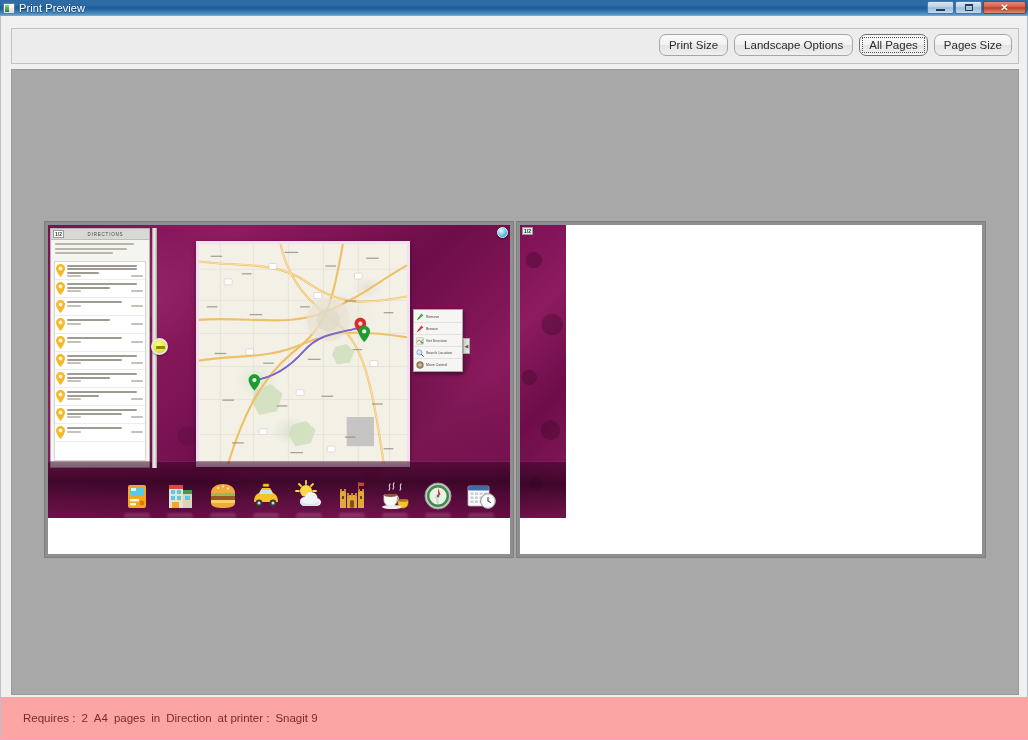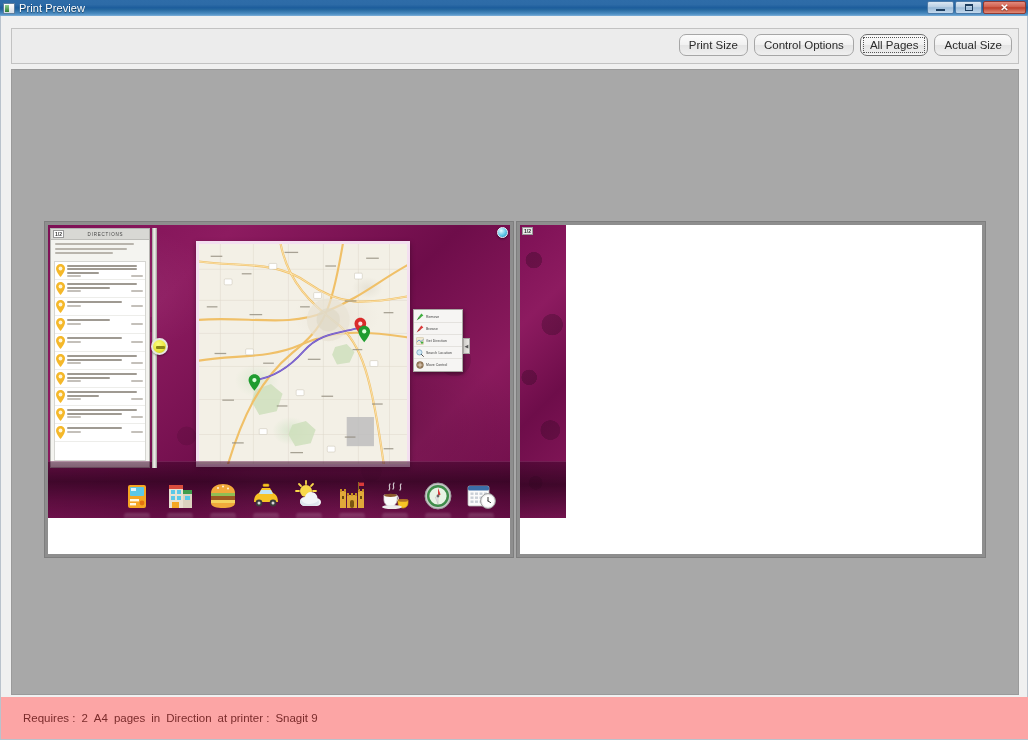--- a/index.html
+++ b/index.html
@@ -503,23 +503,23 @@
           <span class="glyph-close">✕</span>
         </div>
     </div>
   </div>
 
   <div id="client">
 
     <div id="toolbar">
       <div id="toolbar-buttons">
         <div class="tbar-btn">Print Size</div>
-        <div class="tbar-btn">Control Options</div>
+        <div class="tbar-btn">Landscape Options</div>
         <div class="tbar-btn focused">All Pages</div>
-        <div class="tbar-btn">Actual Size</div>
+        <div class="tbar-btn">Pages Size</div>
       </div>
     </div>
 
     <div id="preview-area">
 
       <div class="page-shadow" id="page1-shadow">
         <div class="page">
 
           <div class="desktop">
             <div class="damask"></div>

